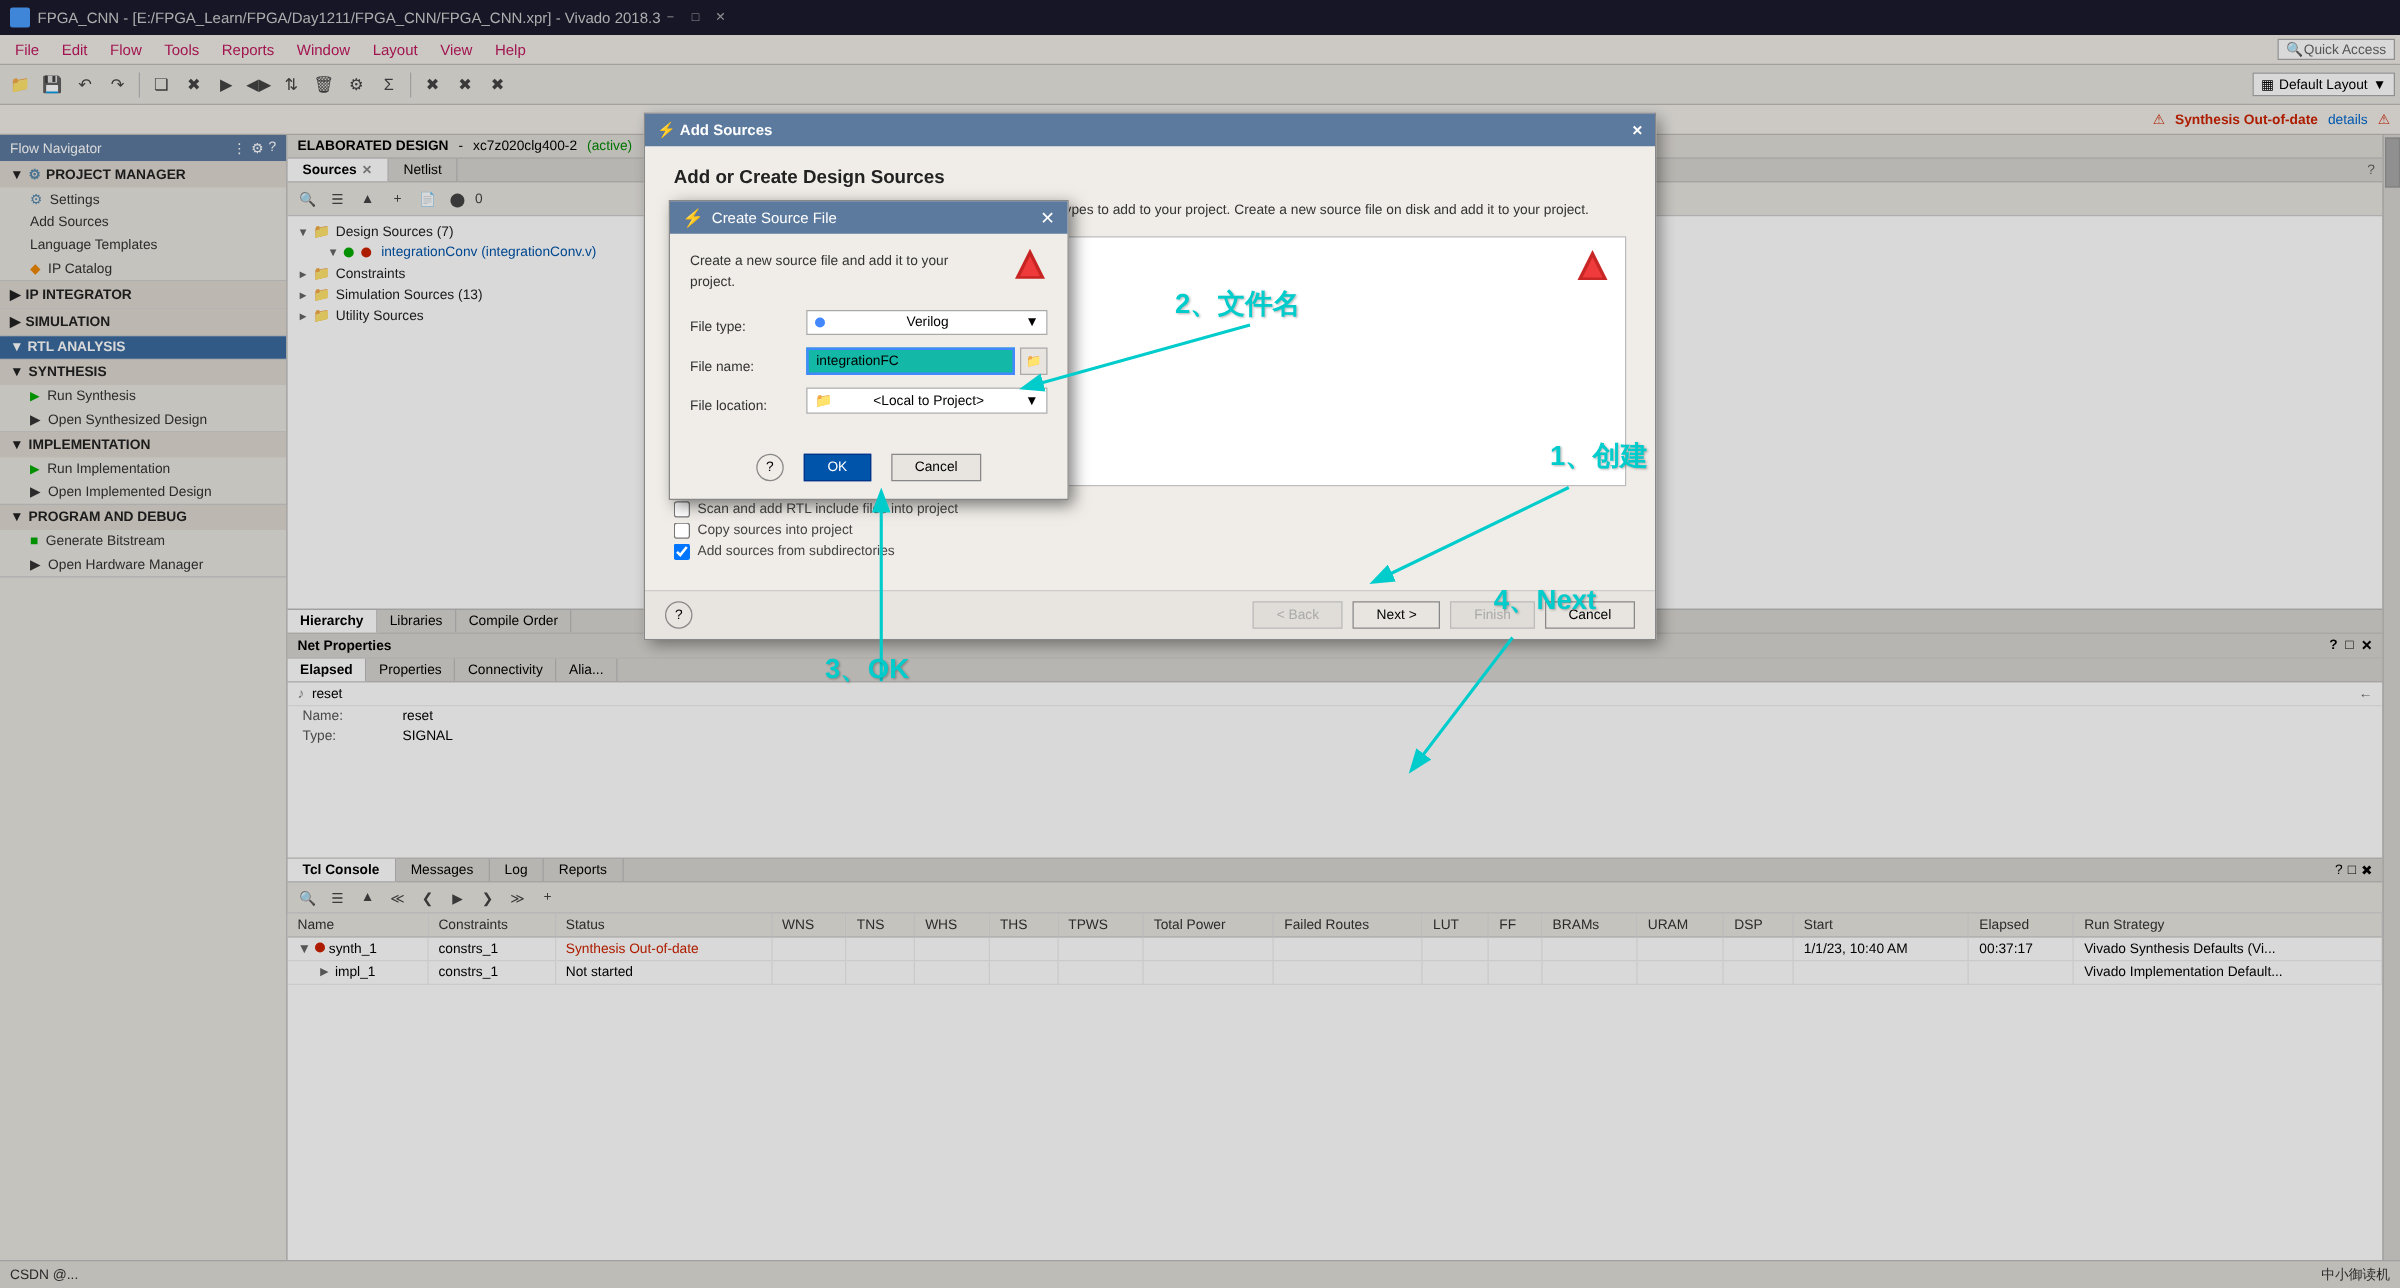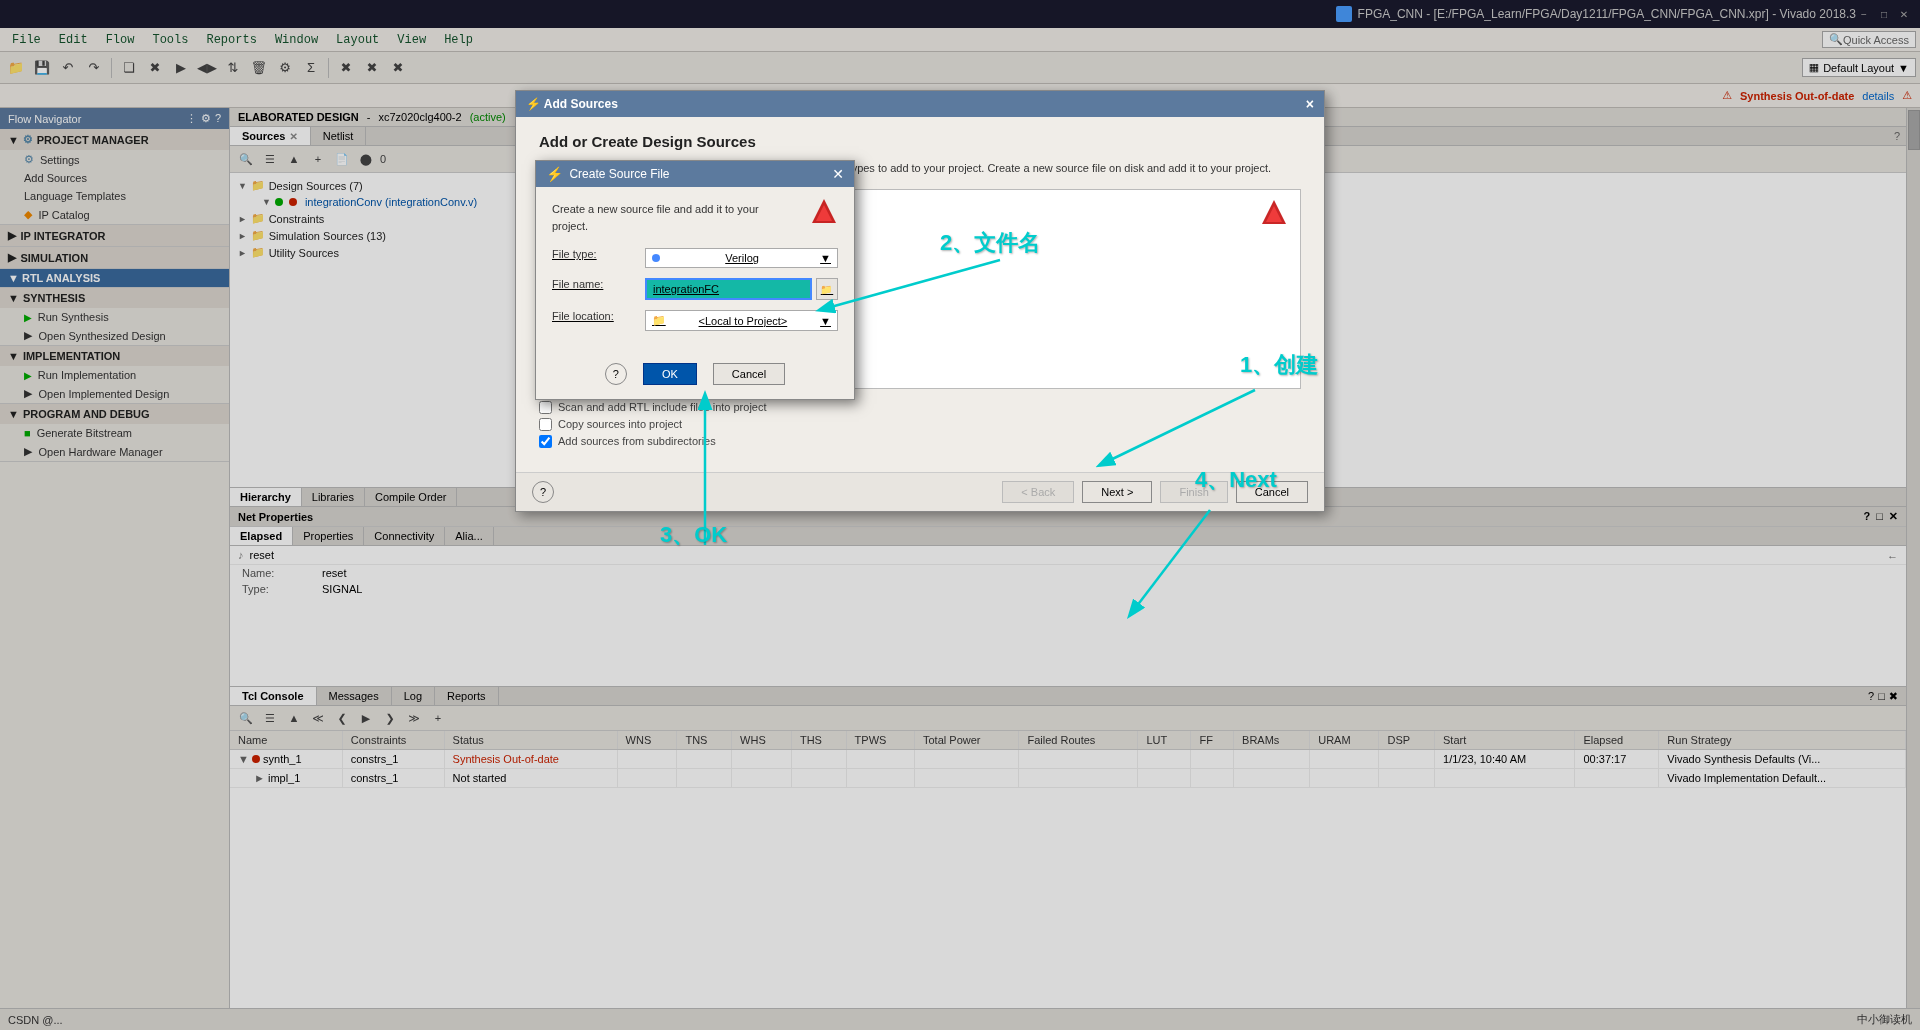--- a/index.html
+++ b/index.html
@@ -5,21 +5,21 @@
     * { box-sizing: border-box; margin: 0; padding: 0; }
     body { font-family: 'Segoe UI', Arial, sans-serif; font-size: 12px; background: #d4d0c8; overflow: hidden; width: 1920px; height: 1030px; }
 
     
     .title-bar {
       background: #1a1a2e;
       color: #ccc;
       height: 28px;
       display: flex;
       align-items: center;
-      justify-content: flex-end;
+      justify-content: flex-start;
       padding: 0 8px;
       font-size: 12px;
     }
     .title-bar-left { display: flex; align-items: center; gap: 6px; }
     .title-bar-icon { width: 16px; height: 16px; background: #4a9eff; border-radius: 2px; }
     .title-bar-controls { display: flex; gap: 4px; }
     .title-bar-controls span { width: 16px; height: 16px; display: inline-flex; align-items: center; justify-content: center; cursor: pointer; color: #aaa; font-size: 10px; }
 
     
     .menu-bar {
@@ -28,22 +28,21 @@
       display: flex;
       align-items: center;
       padding: 0 4px;
       border-bottom: 1px solid #c0bdb8;
       gap: 2px;
     }
     .menu-item {
       padding: 2px 8px;
       cursor: pointer;
       font-size: 12px;
-      color: #14532d;
-      font-family: Liberation Mono, monospace;
+      color: #be185d;
     }
     .menu-search {
       margin-left: auto;
       display: flex;
       align-items: center;
       border: 1px solid #aaa;
       background: white;
       padding: 1px 6px;
       font-size: 11px;
       color: #666;
@@ -369,21 +368,21 @@
       color: white;
       padding: 5px 10px;
       font-size: 12px;
       display: flex; align-items: center; justify-content: space-between;
     }
     .create-header-left { display: flex; align-items: center; gap: 6px; }
     .create-icon { font-size: 14px; }
     .create-body { padding: 14px 16px; }
     .create-desc { font-size: 11px; color: #333; margin-bottom: 14px; line-height: 1.5; }
     .create-form-row {
-      display: flex; align-items: flex-start; margin-bottom: 10px; gap: 8px; text-decoration: underline;
+      display: flex; align-items: flex-end; margin-bottom: 10px; gap: 8px;
     }
     .create-form-label { font-size: 11px; color: #333; min-width: 85px; }
     .create-form-control {
       flex: 1; display: flex; align-items: center; gap: 4px;
     }
     .create-select {
       flex: 1; padding: 3px 6px; font-size: 11px;
       background: white; border: 1px solid #aaa;
       cursor: pointer; display: flex; align-items: center; justify-content: space-between;
     }

